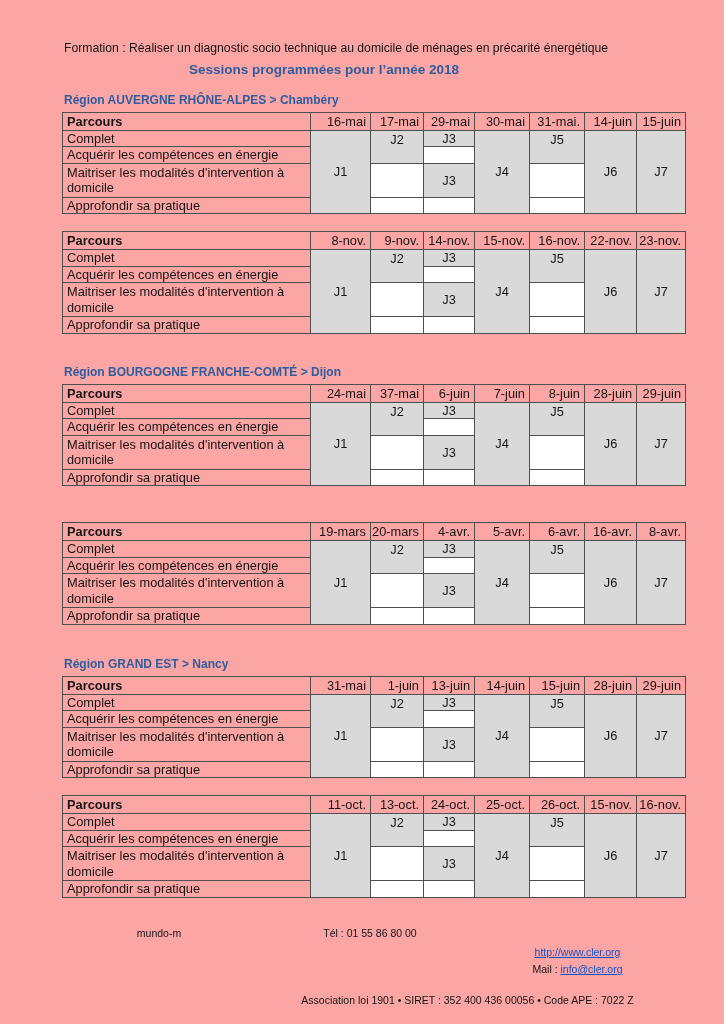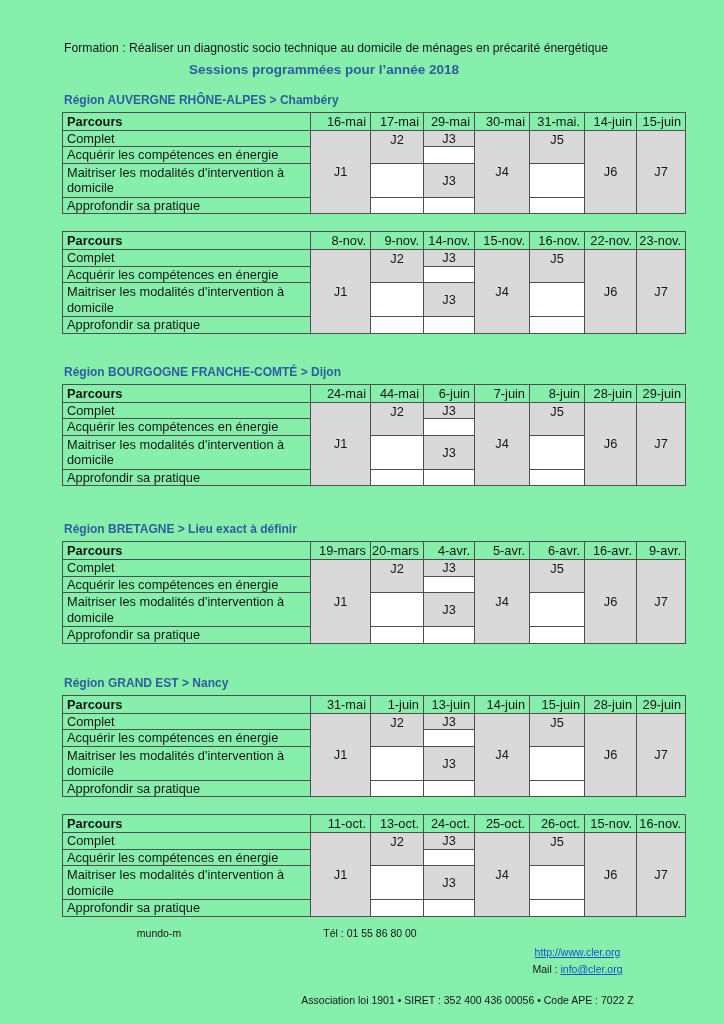--- a/index.html
+++ b/index.html
@@ -6,21 +6,21 @@
     --heading-blue:#2e5d9e;
     --link-blue:#1255cc;
     --cell-gray:#d9d9d9;
     --border:#4f4f4f;
     --text:#151515;
   }
   html,body{margin:0;padding:0;background:#e8e8e8;}
   .page{
     position:relative;
     width:724px;height:1024px;
-    background:#86efac;
+    background:#fca5a5;
     overflow:hidden;
     font-family:"Liberation Sans","DejaVu Sans",sans-serif;
     color:var(--text);
   }
   .doc-title{
     margin:0;
     padding-top:40px;
     padding-left:64px;
     width:548px;
     font-size:12.2px;
@@ -215,21 +215,21 @@
             <col style="width: 51px;">
             <col style="width: 55px;">
             <col style="width: 55px;">
             <col style="width: 52px;">
             <col style="width: 49px;">
           </colgroup>
           <tbody>
             <tr class="header-row">
               <td class="corner">Parcours</td>
               <td class="date-header">24-mai</td>
-              <td class="date-header">44-mai</td>
+              <td class="date-header">37-mai</td>
               <td class="date-header">6-juin</td>
               <td class="date-header">7-juin</td>
               <td class="date-header">8-juin</td>
               <td class="date-header">28-juin</td>
               <td class="date-header">29-juin</td>
             </tr>
             <tr class="body-row r0">
               <td class="row-label">Complet</td>
               <td rowspan="4" class="day-cell gray">J1</td>
               <td rowspan="2" class="day-cell gray vtop">J2</td>
@@ -252,42 +252,41 @@
             <tr class="body-row r3">
               <td class="row-label">Approfondir sa pratique</td>
               <td class="day-cell"></td>
               <td class="day-cell"></td>
               <td class="day-cell"></td>
             </tr>
           </tbody>
         </table>
       </div>
       <div class="section">
-        <h2 class="region-heading">Région BRETAGNE &gt; Lieu exact à définir</h2>
         <table class="session-table">
           <colgroup>
             <col style="width: 248px;">
             <col style="width: 60px;">
             <col style="width: 53px;">
             <col style="width: 51px;">
             <col style="width: 55px;">
             <col style="width: 55px;">
             <col style="width: 52px;">
             <col style="width: 49px;">
           </colgroup>
           <tbody>
             <tr class="header-row">
               <td class="corner">Parcours</td>
               <td class="date-header">19-mars</td>
               <td class="date-header">20-mars</td>
               <td class="date-header">4-avr.</td>
               <td class="date-header">5-avr.</td>
               <td class="date-header">6-avr.</td>
               <td class="date-header">16-avr.</td>
-              <td class="date-header">9-avr.</td>
+              <td class="date-header">8-avr.</td>
             </tr>
             <tr class="body-row r0">
               <td class="row-label">Complet</td>
               <td rowspan="4" class="day-cell gray">J1</td>
               <td rowspan="2" class="day-cell gray vtop">J2</td>
               <td class="day-cell gray">J3</td>
               <td rowspan="4" class="day-cell gray">J4</td>
               <td rowspan="2" class="day-cell gray vtop">J5</td>
               <td rowspan="4" class="day-cell gray">J6</td>
               <td rowspan="4" class="day-cell gray">J7</td>

